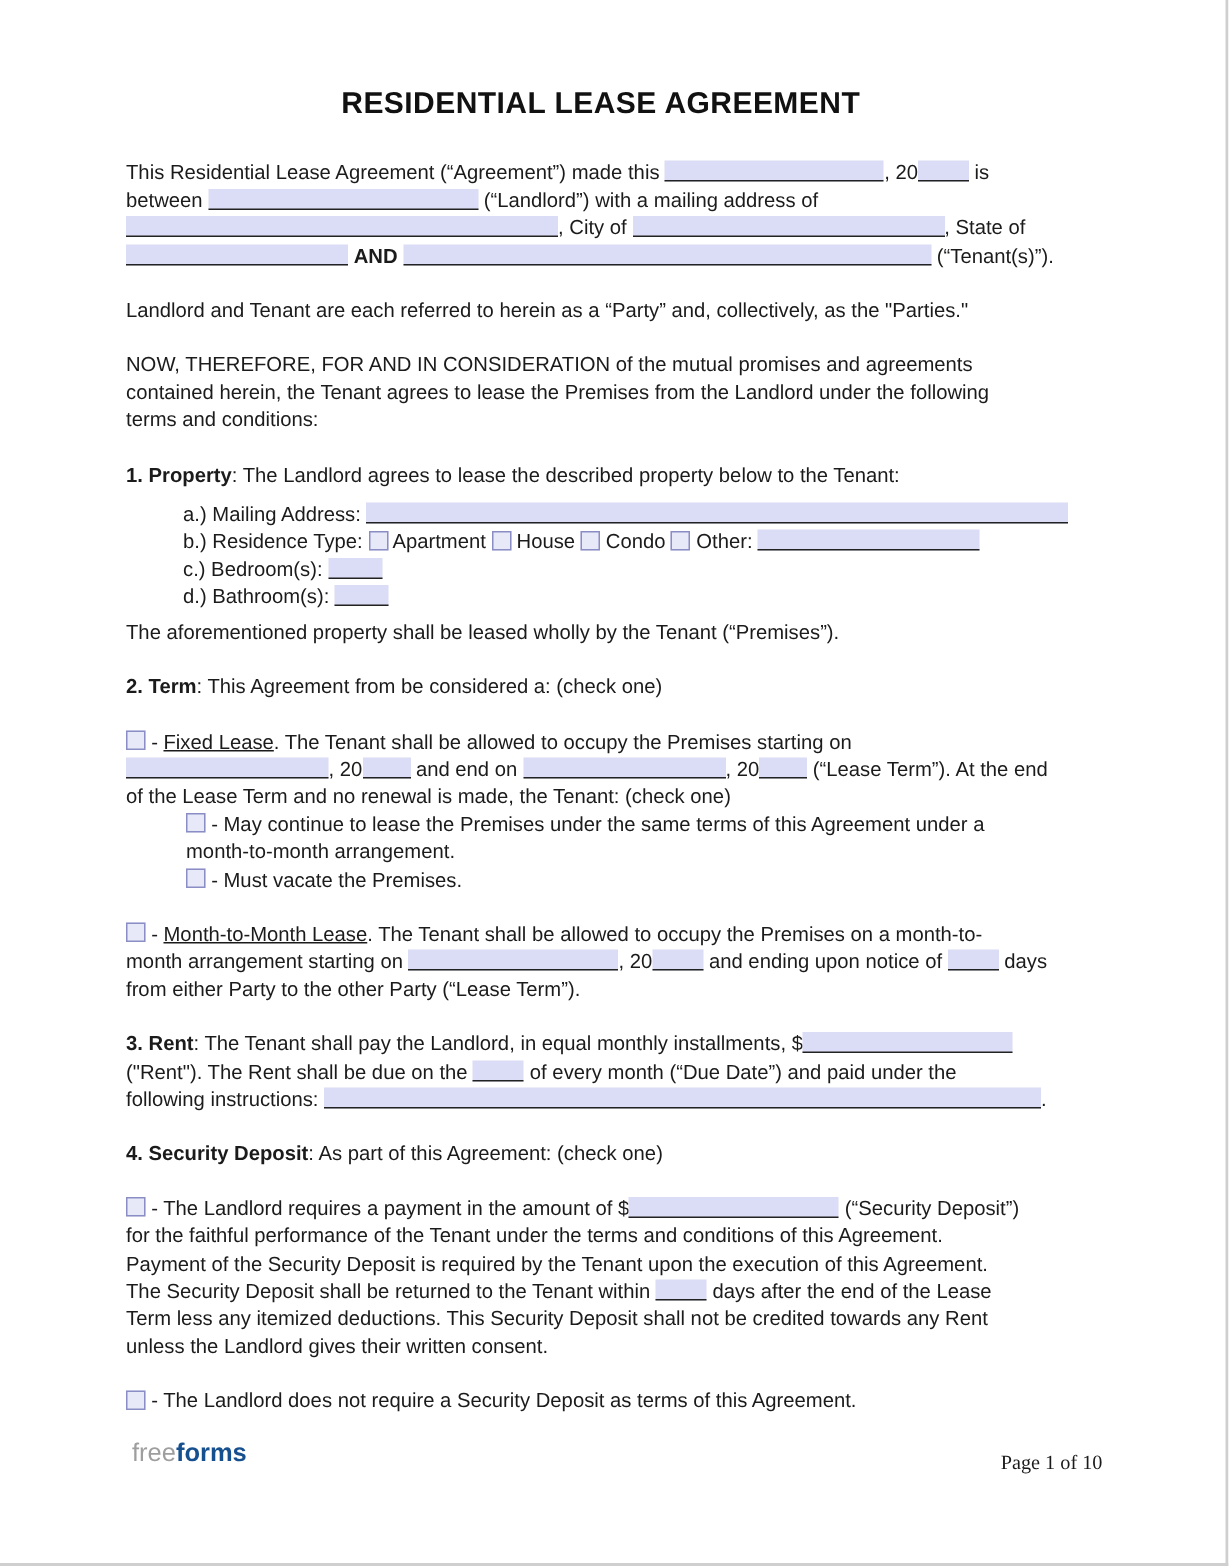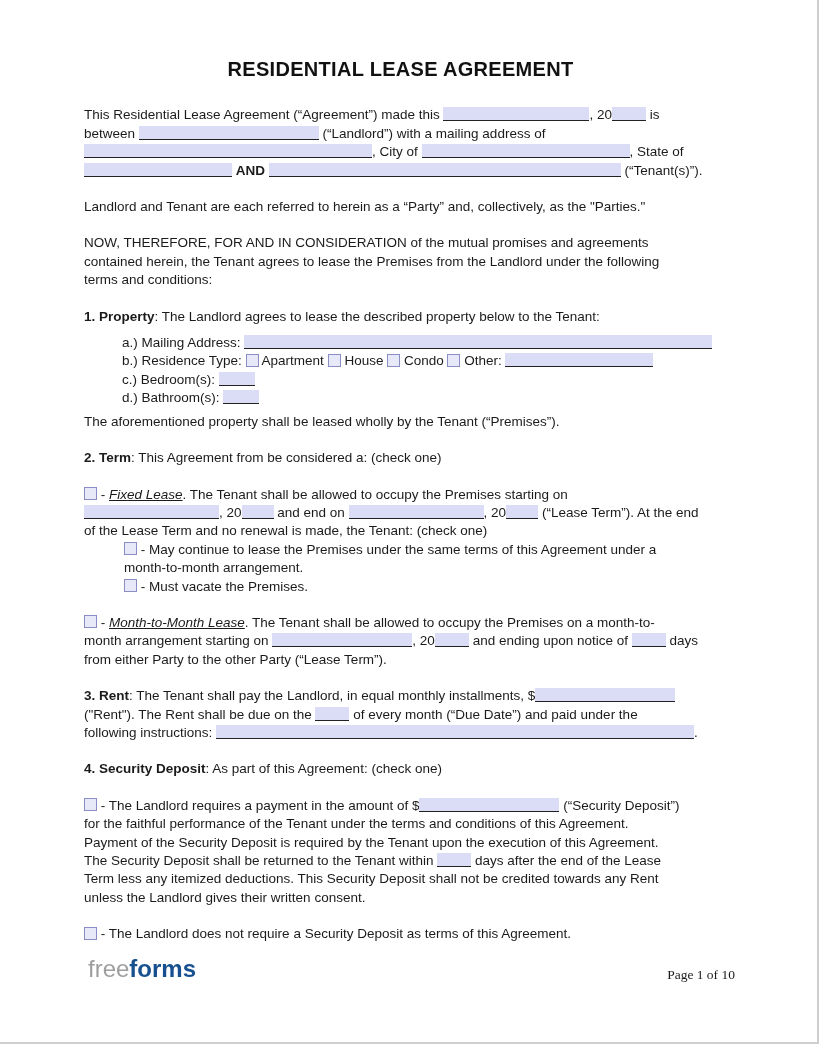--- a/index.html
+++ b/index.html
@@ -39,24 +39,24 @@
     vertical-align:-2px;
   }
   .checkbox {
     display:inline-block;
     width:11px; height:11px;
     background:var(--cb-fill,#e7e8f8);
     border:1px solid var(--cb-border,#8b8ec4);
     vertical-align:-1.5px;
   }
   .bold { font-weight:bold;text-align:center; }
-  .iu { font-style:italic; text-decoration:underline; }
+  .iu { text-decoration:underline; }
   .footer-logo {
     position:absolute; left:88px; top:958px;
-    font-size:24px; line-height:22px;
+    font-size:17px; line-height:22px;
   }
   .logo-free { color:var(--logo-gray,#9e9e9e); }
   .logo-forms { color:var(--logo-blue,#17508f); font-weight:bold; }
   .page-num { position:absolute; right:82px; top:966px; font-size:13.5px;font-family:Liberation Serif, serif; }
 </style>
 </head>
 <body>
 
 <div class="page">
 

